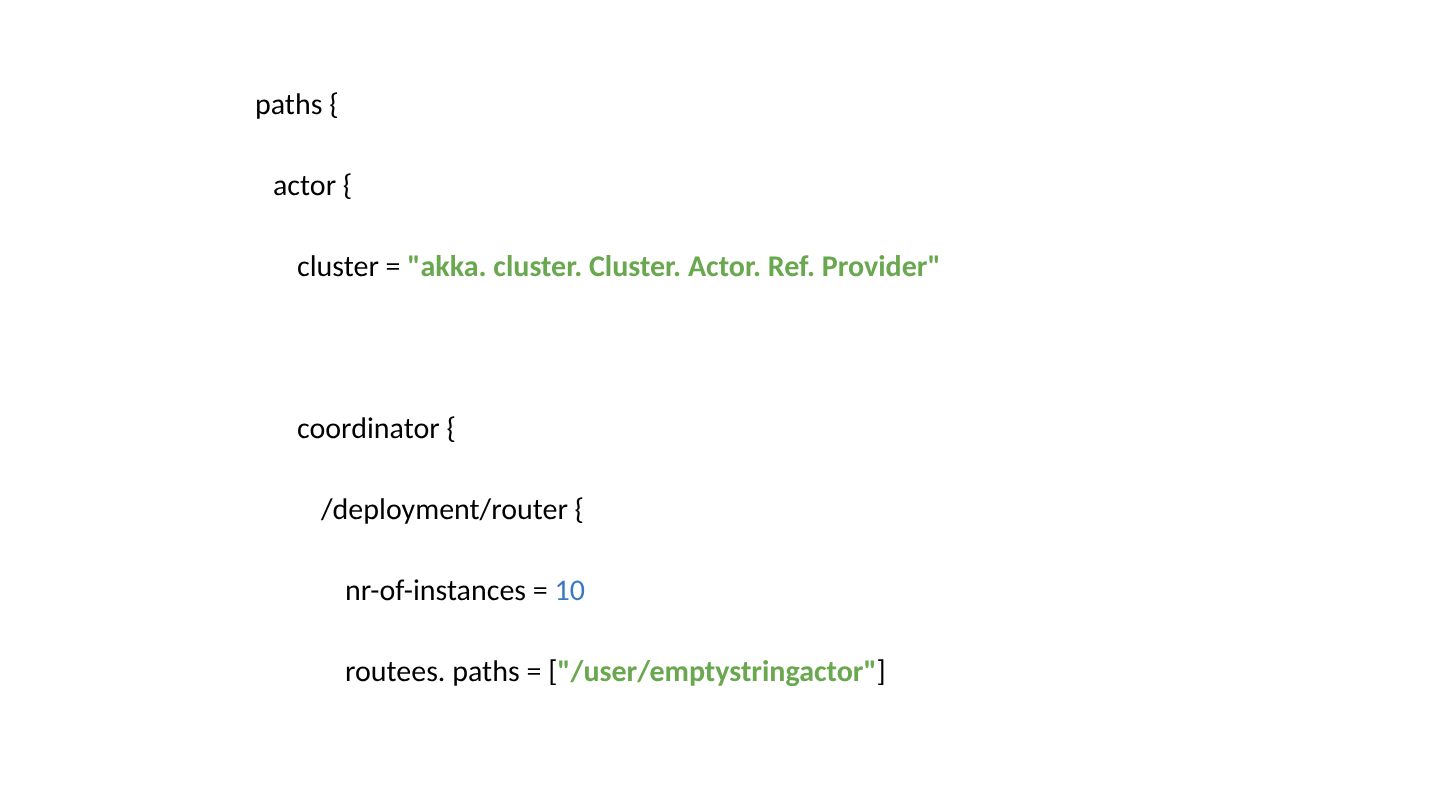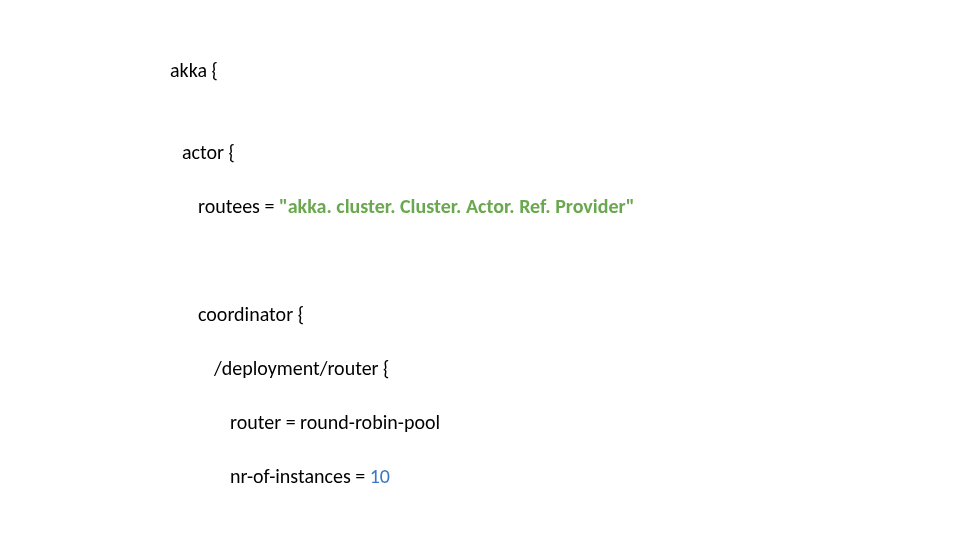--- a/index.html
+++ b/index.html
@@ -17,37 +17,37 @@
       position: absolute;
       left: 170px;
       top: 30px;
       white-space: pre;
       line-height: 1.35;
     }
     .kw-string { color: #6aa84f; font-weight: bold; }
     .kw-number { color: #3b78c4; }
     .kw-routees { color: #000000; }
     .indent-0 { padding-left: 0; }
-    .indent-1 { padding-left: 12px; margin-top: 28px; }
+    .indent-1 { padding-left: 12px; }
     .indent-2 { padding-left: 28px; }
     .indent-3 { padding-left: 44px; }
     .indent-4 { padding-left: 60px; }
   </style>
 </head>
 <body>
 
 <div class="code-block">
-<div class="indent-0">akka {</div>
+<div class="indent-0">paths {</div>
 <div class="indent-1">actor {</div>
-<div class="indent-2"><span>routees = </span><span class="kw-string">"akka. cluster. Cluster. Actor. Ref. Provider"</span></div>
+<div class="indent-2"><span>cluster = </span><span class="kw-string">"akka. cluster. Cluster. Actor. Ref. Provider"</span></div>
 <div class="indent-2">&nbsp;</div>
 <div class="indent-2">coordinator {</div>
 <div class="indent-3">/deployment/router {</div>
-<div class="indent-4">router = round-robin-pool</div>
 <div class="indent-4"><span>nr-of-instances = </span><span class="kw-number">10</span></div>
+<div class="indent-4"><span class="kw-routees">routees. paths</span><span> = [</span><span class="kw-string">"/user/emptystringactor"</span><span>]</span></div>
 
 
 
 
 
 
 
 
 </div>
 

